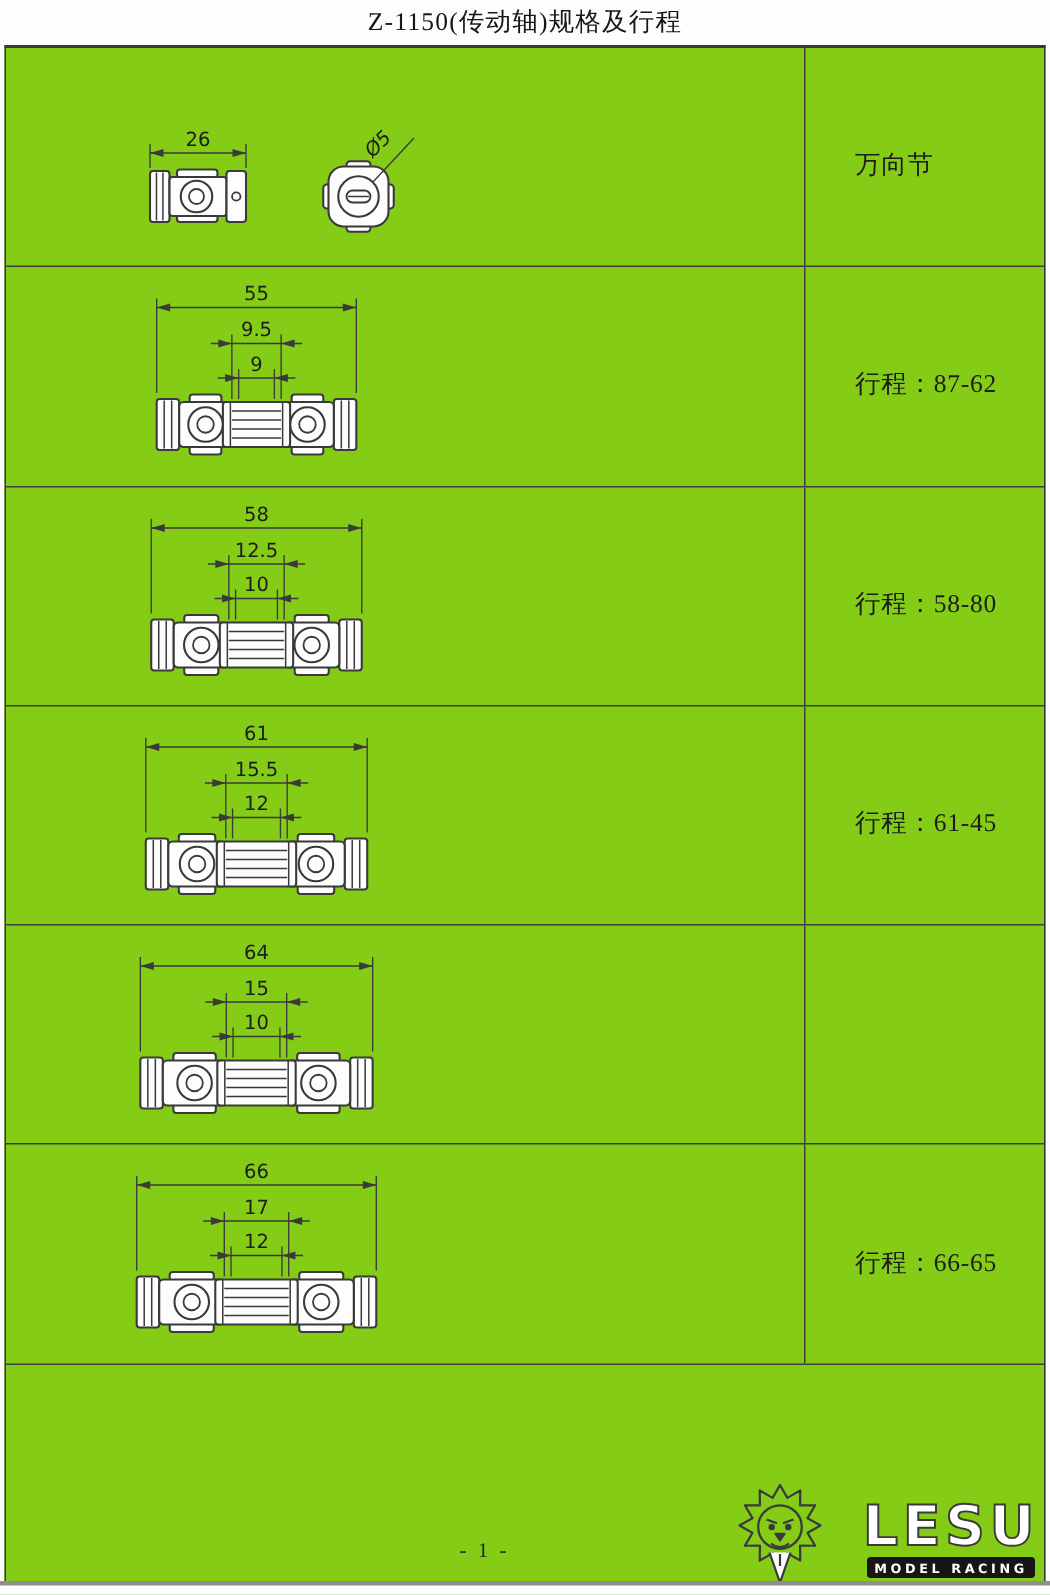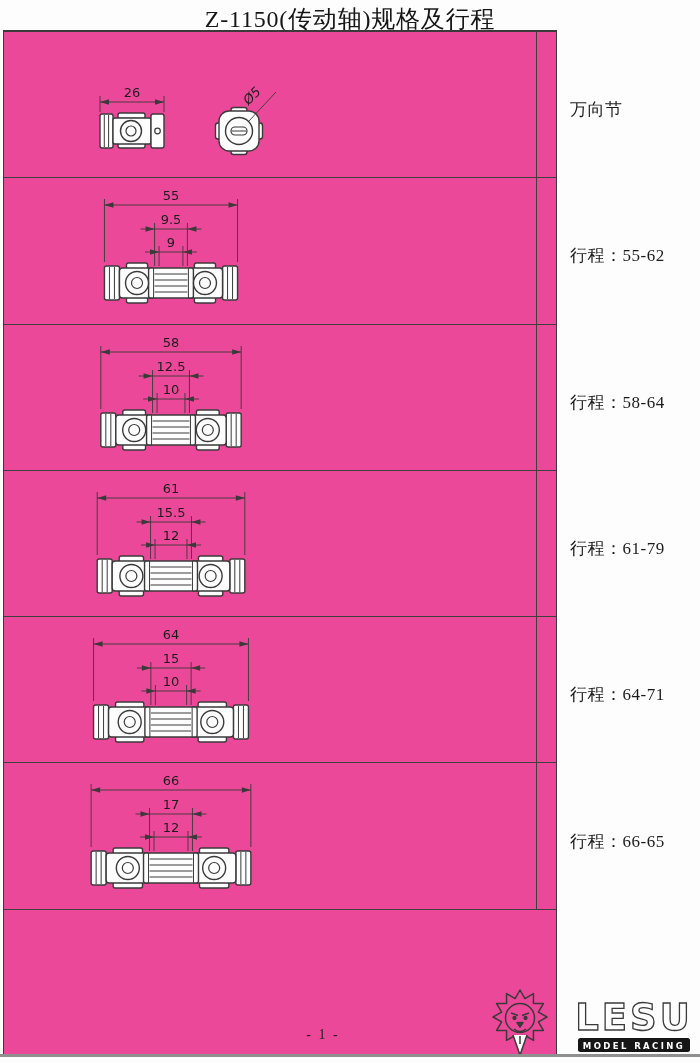--- a/index.html
+++ b/index.html
@@ -5,26 +5,26 @@
   * { margin:0; padding:0; box-sizing:border-box; }
   html,body { background:#e8e8e8; }
   body { font-family:"Liberation Serif","DejaVu Serif",serif; }
   .page {
     position:relative; width:700px; height:1063px;
     background:#fdfdfd; overflow:hidden; color:#1c1c1c;
     margin:0 auto;
   }
   .title {
     position:absolute; top:3px; left:0; width:700px;
-    text-align:center; font-size:24px; letter-spacing:.8px; color:#161616;
+    text-align:center; font-size:17px; letter-spacing:.8px; color:#161616;
   }
   .frame {
-    position:absolute; left:3px; top:30px; width:554px; height:1024px;
+    position:absolute; left:3px; top:30px; width:694px; height:1024px;
     border:1.6px solid #3a3a3a; border-top-width:2.6px; border-bottom:none;
-    display:flex; flex-direction:column; background:#ec4899;
+    display:flex; flex-direction:column; background:#84cc16;
   }
   .spec-row { height:146.3px; display:flex; border-bottom:1.4px solid #3f3f3f; }
   .drawing-cell { width:533px; border-right:1.4px solid #3f3f3f; position:relative; }
   .drawing-cell svg { display:block; }
   .label-cell { flex:1; display:flex; align-items:center; padding-left:33px; padding-top:10px; }
   .row-label { font-size:17px; letter-spacing:.5px; white-space:nowrap; }
   .footer-row { flex:1; }
   .page-num {
     position:absolute; top:1027px; left:0; width:646px;
     text-align:center; font-size:14px; letter-spacing:2px; color:#222;
@@ -117,21 +117,21 @@
               <line x1="150.5875" y1="108" x2="183.4125" y2="108" stroke="#3a3a3a" stroke-width="1"></line>
               <line x1="150.5875" y1="114" x2="183.4125" y2="114" stroke="#3a3a3a" stroke-width="1"></line>
               <circle cx="133.01875" cy="105" r="11.5" fill="#fdfdfd" stroke="#3a3a3a" stroke-width="1.4"></circle>
               <circle cx="133.01875" cy="105" r="5.5" fill="none" stroke="#3a3a3a" stroke-width="1.2"></circle>
               <circle cx="200.98125000000002" cy="105" r="11.5" fill="#fdfdfd" stroke="#3a3a3a" stroke-width="1.4"></circle>
               <circle cx="200.98125000000002" cy="105" r="5.5" fill="none" stroke="#3a3a3a" stroke-width="1.2"></circle>
             </g>
           </svg>
         </div>
         <div class="label-cell">
-          <span class="row-label">行程：55-62</span>
+          <span class="row-label">行程：87-62</span>
         </div>
       </div>
       <div class="spec-row">
         <div class="drawing-cell">
           <svg width="532" height="146" viewBox="0 0 532 146">
             <g>
               <line x1="96.82000000000001" y1="27" x2="237.18" y2="27" stroke="#3a3a3a" stroke-width="0.9"></line>
               <polygon points="96.82000000000001,27 105.82000000000001,24.3 105.82000000000001,29.7" fill="#3a3a3a"></polygon>
               <polygon points="237.18,27 228.18,24.3 228.18,29.7" fill="#3a3a3a"></polygon>
               <line x1="96.82000000000001" y1="21" x2="96.82000000000001" y2="84" stroke="#3a3a3a" stroke-width="0.9"></line>
@@ -169,21 +169,21 @@
               <line x1="148.5625" y1="108" x2="185.4375" y2="108" stroke="#3a3a3a" stroke-width="1"></line>
               <line x1="148.5625" y1="114" x2="185.4375" y2="114" stroke="#3a3a3a" stroke-width="1"></line>
               <circle cx="130.19125" cy="105" r="11.5" fill="#fdfdfd" stroke="#3a3a3a" stroke-width="1.4"></circle>
               <circle cx="130.19125" cy="105" r="5.5" fill="none" stroke="#3a3a3a" stroke-width="1.2"></circle>
               <circle cx="203.80875" cy="105" r="11.5" fill="#fdfdfd" stroke="#3a3a3a" stroke-width="1.4"></circle>
               <circle cx="203.80875" cy="105" r="5.5" fill="none" stroke="#3a3a3a" stroke-width="1.2"></circle>
             </g>
           </svg>
         </div>
         <div class="label-cell">
-          <span class="row-label">行程：58-64</span>
+          <span class="row-label">行程：58-80</span>
         </div>
       </div>
       <div class="spec-row">
         <div class="drawing-cell">
           <svg width="532" height="146" viewBox="0 0 532 146">
             <g>
               <line x1="93.19" y1="27" x2="240.81" y2="27" stroke="#3a3a3a" stroke-width="0.9"></line>
               <polygon points="93.19,27 102.19,24.3 102.19,29.7" fill="#3a3a3a"></polygon>
               <polygon points="240.81,27 231.81,24.3 231.81,29.7" fill="#3a3a3a"></polygon>
               <line x1="93.19" y1="21" x2="93.19" y2="84" stroke="#3a3a3a" stroke-width="0.9"></line>
@@ -221,21 +221,21 @@
               <line x1="146.5375" y1="108" x2="187.4625" y2="108" stroke="#3a3a3a" stroke-width="1"></line>
               <line x1="146.5375" y1="114" x2="187.4625" y2="114" stroke="#3a3a3a" stroke-width="1"></line>
               <circle cx="127.36375" cy="105" r="11.5" fill="#fdfdfd" stroke="#3a3a3a" stroke-width="1.4"></circle>
               <circle cx="127.36375" cy="105" r="5.5" fill="none" stroke="#3a3a3a" stroke-width="1.2"></circle>
               <circle cx="206.63625000000002" cy="105" r="11.5" fill="#fdfdfd" stroke="#3a3a3a" stroke-width="1.4"></circle>
               <circle cx="206.63625000000002" cy="105" r="5.5" fill="none" stroke="#3a3a3a" stroke-width="1.2"></circle>
             </g>
           </svg>
         </div>
         <div class="label-cell">
-          <span class="row-label">行程：61-79</span>
+          <span class="row-label">行程：61-45</span>
         </div>
       </div>
       <div class="spec-row">
         <div class="drawing-cell">
           <svg width="532" height="146" viewBox="0 0 532 146">
             <g>
               <line x1="89.56" y1="27" x2="244.44" y2="27" stroke="#3a3a3a" stroke-width="0.9"></line>
               <polygon points="89.56,27 98.56,24.3 98.56,29.7" fill="#3a3a3a"></polygon>
               <polygon points="244.44,27 235.44,24.3 235.44,29.7" fill="#3a3a3a"></polygon>
               <line x1="89.56" y1="21" x2="89.56" y2="84" stroke="#3a3a3a" stroke-width="0.9"></line>
@@ -272,23 +272,20 @@
               <line x1="146.875" y1="102" x2="187.125" y2="102" stroke="#3a3a3a" stroke-width="1"></line>
               <line x1="146.875" y1="108" x2="187.125" y2="108" stroke="#3a3a3a" stroke-width="1"></line>
               <line x1="146.875" y1="114" x2="187.125" y2="114" stroke="#3a3a3a" stroke-width="1"></line>
               <circle cx="125.7175" cy="105" r="11.5" fill="#fdfdfd" stroke="#3a3a3a" stroke-width="1.4"></circle>
               <circle cx="125.7175" cy="105" r="5.5" fill="none" stroke="#3a3a3a" stroke-width="1.2"></circle>
               <circle cx="208.2825" cy="105" r="11.5" fill="#fdfdfd" stroke="#3a3a3a" stroke-width="1.4"></circle>
               <circle cx="208.2825" cy="105" r="5.5" fill="none" stroke="#3a3a3a" stroke-width="1.2"></circle>
             </g>
           </svg>
         </div>
-        <div class="label-cell">
-          <span class="row-label">行程：64-71</span>
-        </div>
       </div>
       <div class="spec-row">
         <div class="drawing-cell">
           <svg width="532" height="146" viewBox="0 0 532 146">
             <g>
               <line x1="87.14" y1="27" x2="246.86" y2="27" stroke="#3a3a3a" stroke-width="0.9"></line>
               <polygon points="87.14,27 96.14,24.3 96.14,29.7" fill="#3a3a3a"></polygon>
               <polygon points="246.86,27 237.86,24.3 237.86,29.7" fill="#3a3a3a"></polygon>
               <line x1="87.14" y1="21" x2="87.14" y2="84" stroke="#3a3a3a" stroke-width="0.9"></line>
               <line x1="246.86" y1="21" x2="246.86" y2="84" stroke="#3a3a3a" stroke-width="0.9"></line>

